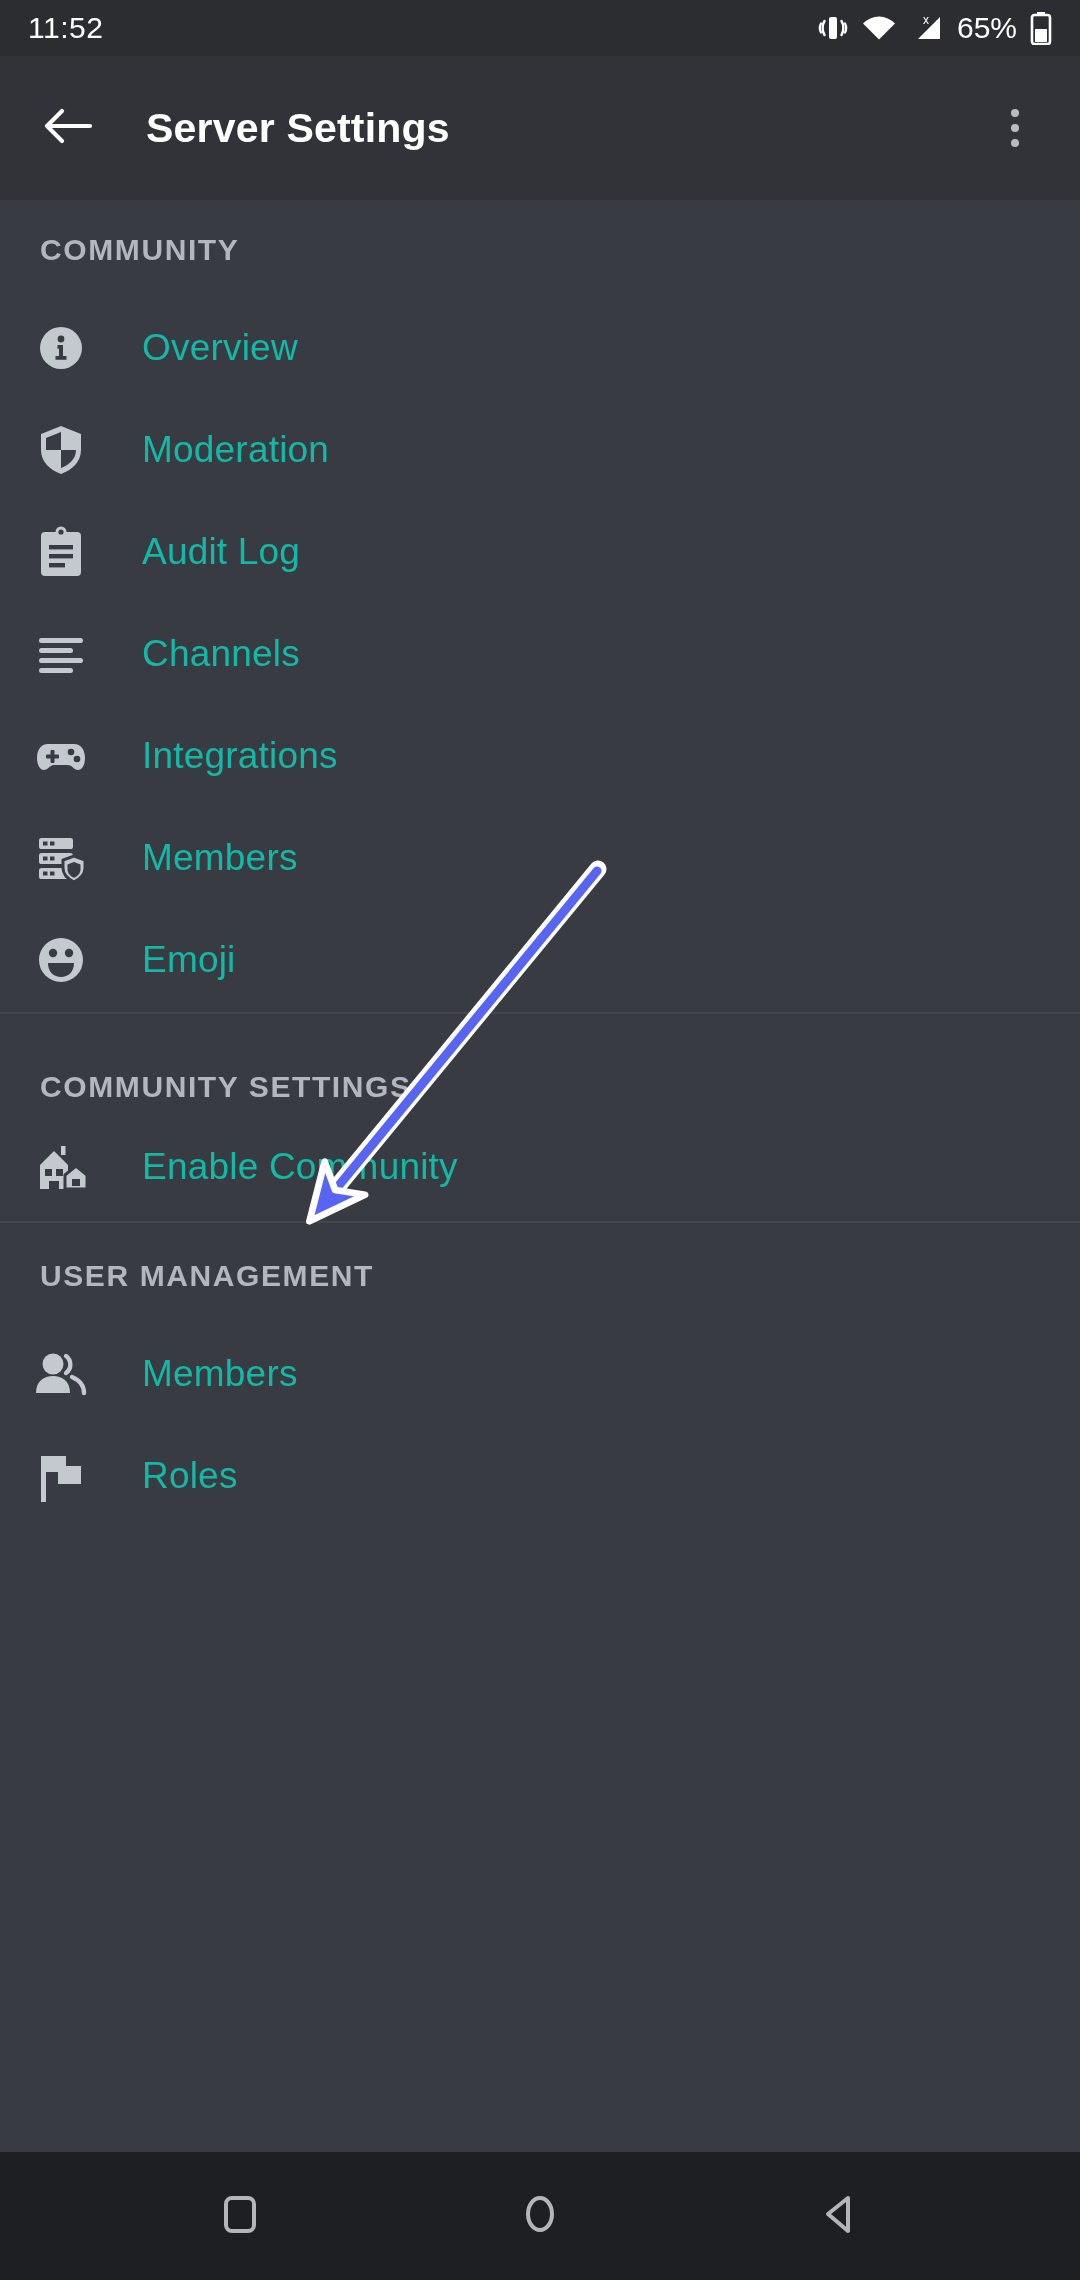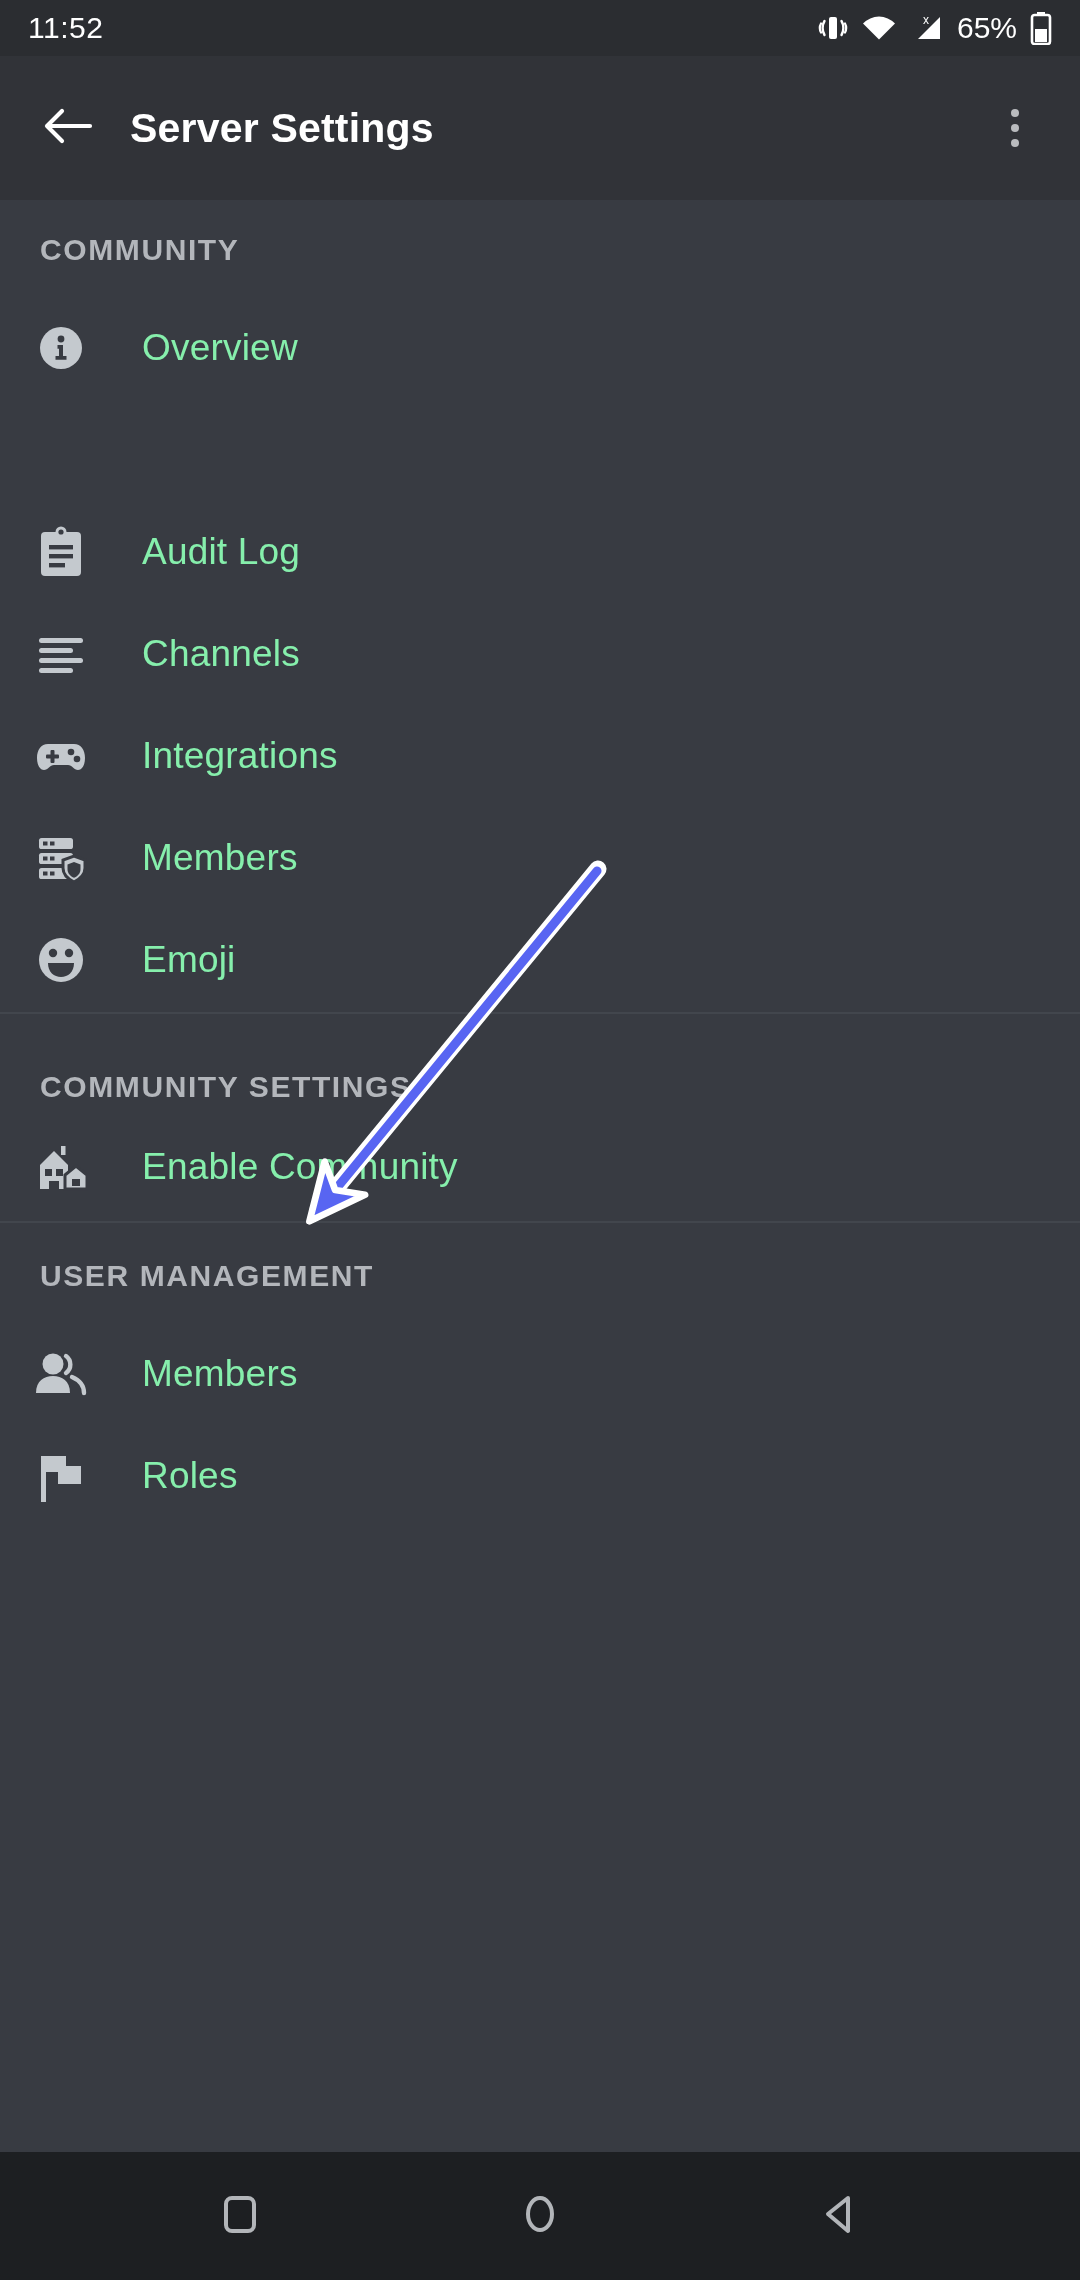--- a/index.html
+++ b/index.html
@@ -22,21 +22,21 @@
   .status-right svg{ display:block; }
   .battery-pct{ font-size:30px; font-weight:400; letter-spacing:0px; }
 
   
   .appbar{
     position:absolute; left:0; top:56px; width:1080px; height:144px;
     background:#313338; display:flex; align-items:center; padding:0 30px;
   }
   .back-btn{ width:76px; height:76px; display:flex; align-items:center; justify-content:center; cursor:pointer;}
   .appbar-title{
-    color:#ffffff; font-size:41px; font-weight:700; margin-left:24px; letter-spacing:.2px;text-align:right;
+    color:#ffffff; font-size:41px; font-weight:700; margin-left:40px; letter-spacing:.2px;text-align:right;
   }
   .overflow-btn{
     margin-left:auto; width:70px; height:76px;
     display:flex; flex-direction:column; align-items:center; justify-content:center; gap:7px;
     cursor:pointer;
   }
   .overflow-btn i{ width:8px; height:8px; border-radius:50%; background:#b9bbbe; display:block;}
 
   
   .content{
@@ -52,21 +52,21 @@
   .sec-usermgmt   { position:absolute; top:1059px;}
 
   .row{
     position:absolute; left:0; width:1080px; height:102px;
     display:flex; align-items:center; padding-left:33px; cursor:pointer;
   }
   .row .ic{
     width:56px; height:56px; display:flex; align-items:center; justify-content:center; flex:none;
   }
   .row .label{
-    margin-left:53px; color:#86efac; font-size:37px; font-weight:400; letter-spacing:.2px;
+    margin-left:53px; color:#14b8a6; font-size:37px; font-weight:400; letter-spacing:.2px;
     white-space:nowrap;
   }
   .divider{
     position:absolute; left:0; width:1080px; height:2px; background:#42464d;
   }
   .div-1{ top:812px; }
   .div-2{ top:1021px;}
 
   
   .arrow-overlay{ position:absolute; left:0; top:0; width:1080px; height:2280px; pointer-events:none; }
@@ -147,20 +147,30 @@
       <span class="ic">
         <svg width="50" height="50" viewBox="0 0 50 50">
           <circle cx="25" cy="25" r="21" fill="#c4c9ce"></circle>
           <circle cx="25" cy="16" r="3.4" fill="#383b42"></circle>
           <path d="M21.5 22 h5.5 v11 h3.5 v3.8 h-11 v-3.8 h3.5 v-7.2 h-1.5 z" fill="#383b42"></path>
         </svg>
       </span>
       <span class="label">Overview</span>
     </div>
 
+    <div class="row" style="top:199px">
+      <span class="ic">
+        <svg width="50" height="52" viewBox="0 0 50 52">
+          <path d="M25 2 L45 10 V26 C45 38 36 46 25 50 C14 46 5 38 5 26 V10 Z" fill="#c4c9ce"></path>
+          <path d="M25 8 L10 14 V26 H25 Z" fill="#383b42"></path>
+          <path d="M25 26 H40 V26 C40 35 33 41 25 44 Z" fill="#383b42"></path>
+        </svg>
+      </span>
+      <span class="label">Moderation</span>
+    </div>
 
     <div class="row" style="top:301px">
       <span class="ic">
         <svg width="48" height="52" viewBox="0 0 48 52">
           <rect x="4" y="6" width="40" height="44" rx="4" fill="#c4c9ce"></rect>
           <circle cx="24" cy="6" r="5.5" fill="#c4c9ce"></circle>
           <circle cx="24" cy="6" r="2.6" fill="#383b42"></circle>
           <rect x="12" y="19" width="24" height="4.4" fill="#383b42"></rect>
           <rect x="12" y="28" width="24" height="4.4" fill="#383b42"></rect>
           <rect x="12" y="37" width="16" height="4.4" fill="#383b42"></rect>

